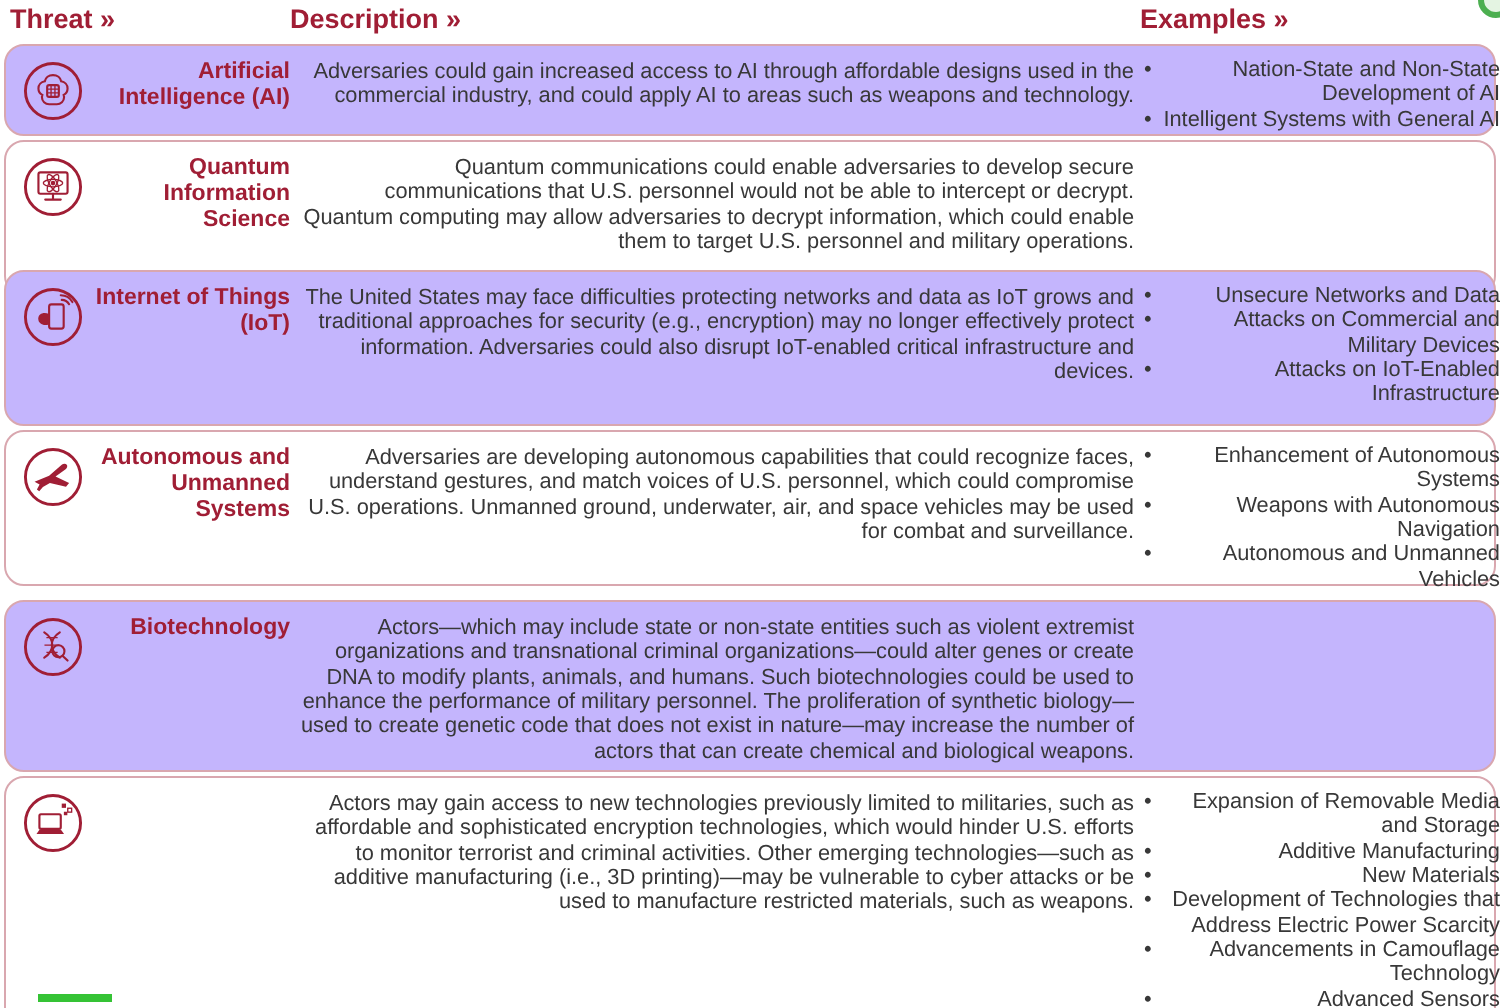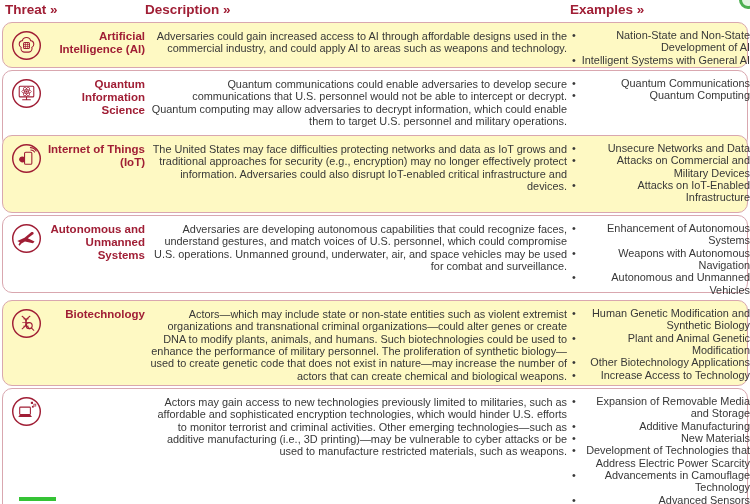--- a/index.html
+++ b/index.html
@@ -11,21 +11,21 @@
   }
   .col-header {
     position: absolute; top: 2px;
     font-size: 13.5px; font-weight: bold; color: #A01E35;
   }
   .card {
     position: absolute; left: 2px; width: 746px;
     border: 1px solid #D9A7AF; border-radius: 10px;
     background: #ffffff;
   }
-  .card.shaded { background: #fef9c3; }
+  .card.shaded { background: #c4b5fd; }
   .icon-wrap { position: absolute; left: 7px; top: 6px; width: 33px; height: 33px; }
   .threat-name {
     position: absolute; left: 44px; top: 7px; width: 98px;
     font-size: 11.5px; font-weight: bold; color: #A01E35; line-height: 1.15;
   }
   .desc {
     position: absolute; left: 143px; top: 7px; width: 421px;
     font-size: 10.9px; color: #383838; line-height: 1.13;
   }
   .examples {
@@ -80,24 +80,20 @@
         <rect class="stk-thin" x="9.5" y="9.5" width="15" height="11" rx="1"></rect>
         <path class="stk-thin" d="M17 20.5v2.5 M13 23.5h8"></path>
         <circle class="fil" cx="17" cy="15" r="1.2"></circle>
         <ellipse class="stk-hair" cx="17" cy="15" rx="5" ry="1.9"></ellipse>
         <ellipse class="stk-hair" cx="17" cy="15" rx="5" ry="1.9" transform="rotate(60 17 15)"></ellipse>
         <ellipse class="stk-hair" cx="17" cy="15" rx="5" ry="1.9" transform="rotate(-60 17 15)"></ellipse>
       </svg>
     </span>
     <div class="threat-name">Quantum Information Science</div>
     <div class="desc">Quantum communications could enable adversaries to develop secure communications that U.S. personnel would not be able to intercept or decrypt. Quantum computing may allow adversaries to decrypt information, which could enable them to target U.S. personnel and military operations.</div>
-    <ul class="examples">
-      <li>Quantum Communications</li>
-      <li>Quantum Computing</li>
-    </ul>
   </div>
 
   <div class="card shaded" style="top:135px;height:78px">
     <span class="icon-wrap">
       <svg viewBox="0 0 34 34" width="33" height="33">
         <circle class="stk" cx="17" cy="17" r="14.2"></circle>
         <rect class="stk-thin" x="15" y="10.5" width="7.5" height="12.5" rx="1.2"></rect>
         <path class="fil" d="M15 15.5c-2.6-1.4-5.6-.3-5.6 2.3 0 2.6 2.9 4.2 5.6 2.9z"></path>
         <path class="stk-thin" d="M21.5 8.2a4.5 4.5 0 0 1 3.8 2.2"></path>
         <path class="stk-thin" d="M21 5.8a7 7 0 0 1 6 3.5"></path>
@@ -134,26 +130,20 @@
         <circle class="stk" cx="17" cy="17" r="14.2"></circle>
         <path class="stk-thin" d="M12.5 9.5c5.5 3.5 5.5 9.5 0 13"></path>
         <path class="stk-thin" d="M20.5 9.5c-5.5 3.5-5.5 9.5 0 13"></path>
         <path class="stk-hair" d="M13.6 12.2h5.8 M12.6 16h7.8 M13.6 19.8h5.8"></path>
         <circle class="stk-thin" cx="19.8" cy="19.2" r="3.1"></circle>
         <path class="stk-thin" d="M22 21.6l2.5 2.4"></path>
       </svg>
     </span>
     <div class="threat-name">Biotechnology</div>
     <div class="desc">Actors—which may include state or non-state entities such as violent extremist organizations and transnational criminal organizations—could alter genes or create DNA to modify plants, animals, and humans. Such biotechnologies could be used to enhance the performance of military personnel. The proliferation of synthetic biology—used to create genetic code that does not exist in nature—may increase the number of actors that can create chemical and biological weapons.</div>
-    <ul class="examples">
-      <li>Human Genetic Modification and Synthetic Biology</li>
-      <li>Plant and Animal Genetic Modification</li>
-      <li>Other Biotechnology Applications</li>
-      <li>Increase Access to Technology</li>
-    </ul>
   </div>
 
   <div class="card" style="top:388px;height:128px">
     <span class="icon-wrap">
       <svg viewBox="0 0 34 34" width="33" height="33">
         <circle class="stk" cx="17" cy="17" r="14.2"></circle>
         <rect class="stk-thin" x="10" y="12.5" width="11" height="7.5" rx="0.8"></rect>
         <path class="fil" d="M8.5 22.7h14.2l-1.6-2.2H10z"></path>
         <rect class="fil" x="21.5" y="7" width="2.2" height="2.2"></rect>
         <rect class="stk-hair" x="24.6" y="9.4" width="2" height="2"></rect>

